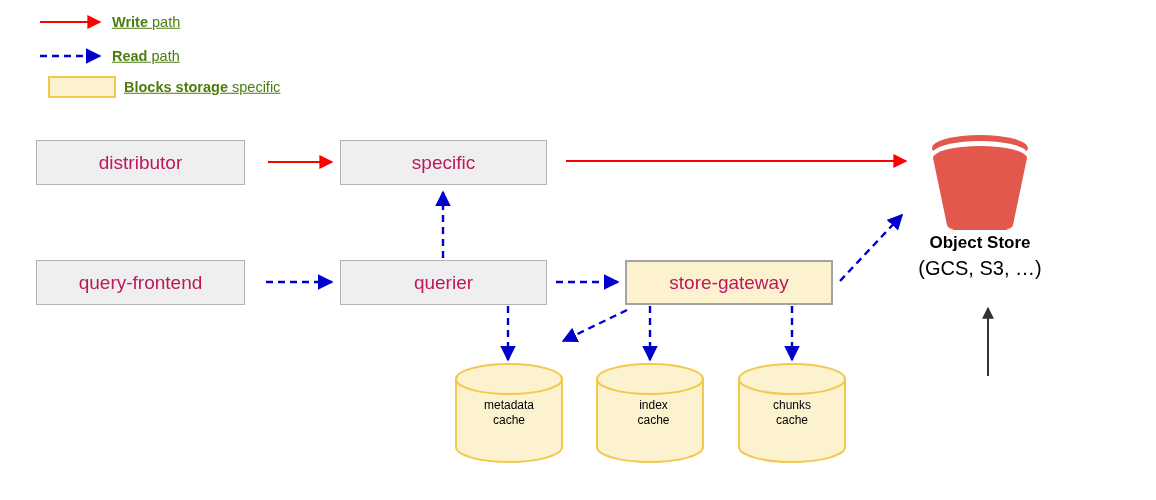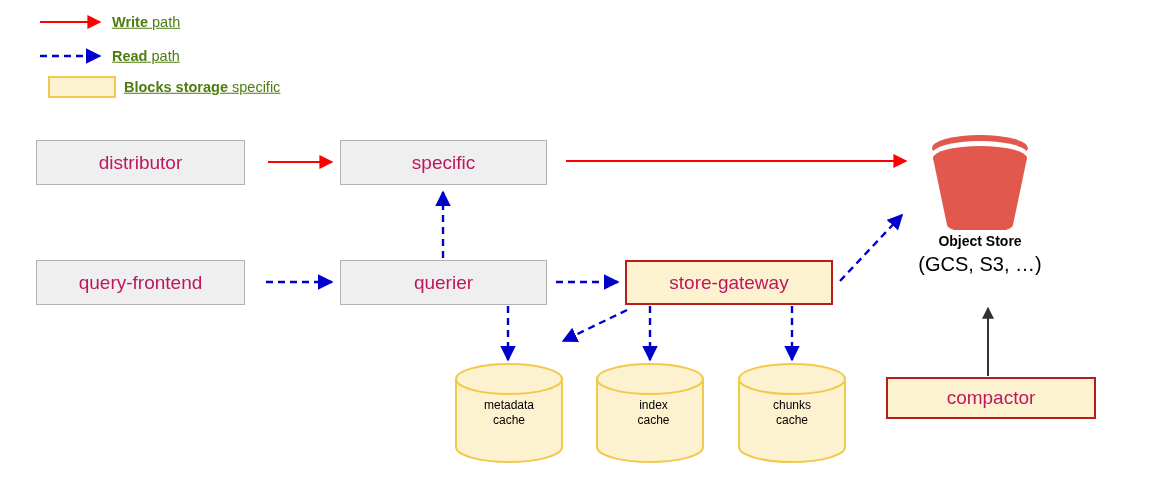--- a/index.html
+++ b/index.html
@@ -66,21 +66,21 @@
     font-size: 19px;
     color: #be185d;
     white-space: nowrap;
   }
   .node.gray {
     background: #EFEFEF;
     border: 1px solid #B3B3B3;
   }
   .node.yellow {
     background: #FDF2D0;
-    border: 2px solid #b91c1c;
+    border: 2px solid #a3a3a3;
   }
 
   
   .cyl {
     position: absolute;
   }
   .cyl .cyl-label {
     position: absolute;
     left: 0;
     right: 0;
@@ -104,21 +104,21 @@
   #object-store .os-caption {
     position: absolute;
     left: 0;
     right: 0;
     top: 102px;
     text-align: center;
     color: #000000;
     line-height: 1.35;
   }
   #object-store .os-title {
-    font-size: 14px;
+    font-size: 17px;
     font-weight: bold;
     display: block;
   }
   #object-store .os-sub {
     font-size: 20px;
     display: block;
   }
 </style>
 </head>
 <body>
@@ -199,23 +199,20 @@
   </div>
 
   <div class="node gray" style="left:340px; top:260px; width:207px; height:45px;">
     <span>querier</span>
   </div>
 
   <div class="node yellow" style="left:625px; top:260px; width:208px; height:45px;">
     <span>store-gateway</span>
   </div>
 
-  <div class="node yellow" style="left:886px; top:377px; width:210px; height:42px;">
-    <span>compactor</span>
-  </div>
 
   <div class="cyl" style="left:455px; top:363px; width:108px; height:100px;">
     <svg width="108" height="100" viewBox="0 0 108 100">
       <path d="M1,16 L1,84 A53,15 0 0 0 107,84 L107,16 Z" fill="#FDF2D0" stroke="#F2C94C" stroke-width="2"></path>
       <ellipse cx="54" cy="16" rx="53" ry="15" fill="#FDF2D0" stroke="#F2C94C" stroke-width="2"></ellipse>
     </svg>
     <div class="cyl-label"><span>metadata</span><br><span>cache</span></div>
   </div>
 
   <div class="cyl" style="left:596px; top:363px; width:115px; height:100px;">

